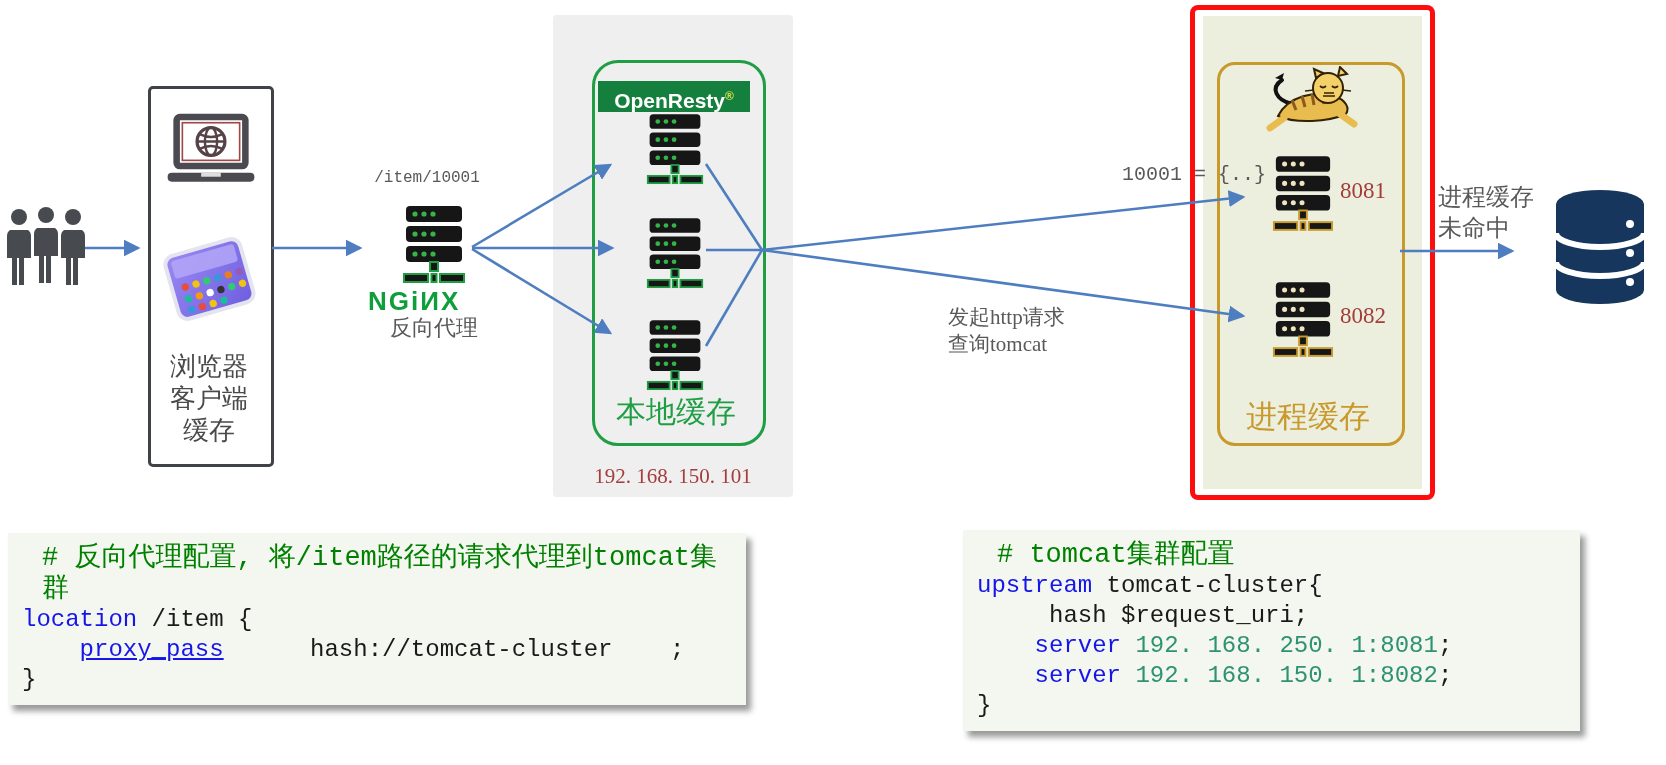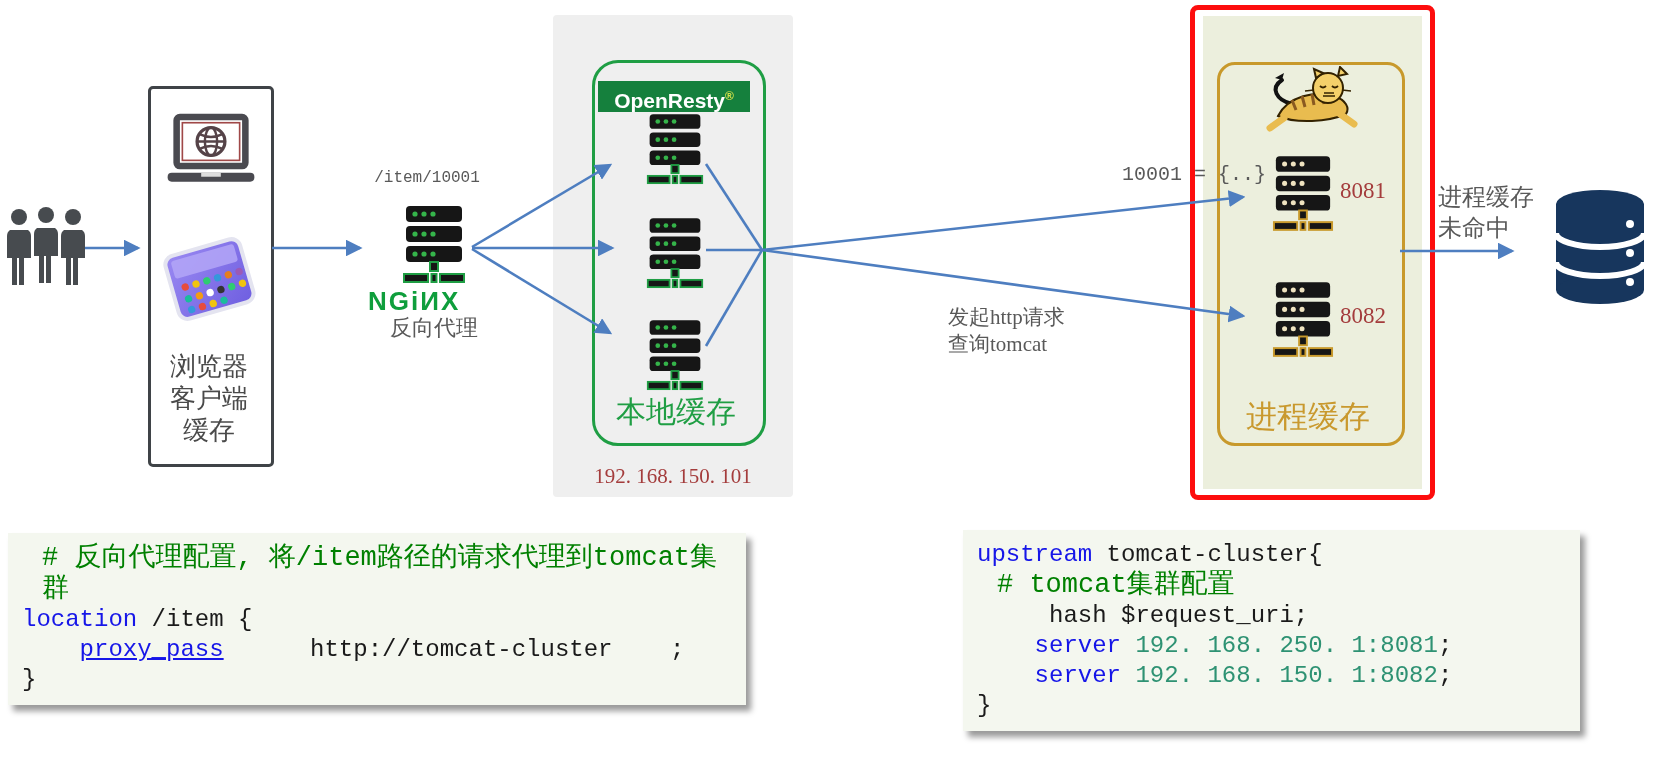--- a/index.html
+++ b/index.html
@@ -216,26 +216,26 @@
       <path d="M762,250 L1243,197" marker-end="url(#arw)"></path>
       <path d="M762,250 L1243,316" marker-end="url(#arw)"></path>
       <path d="M1400,251 H1512" marker-end="url(#arw)"></path>
     </g>
   </svg>
 
   <div class="abs code-block" style="left:8px;top:533px;width:710px">
     <div class="code-line code-comment"># 反向代理配置, 将/item路径的请求代理到tomcat集</div>
     <div class="code-line code-comment">群</div>
     <div class="code-line"><span class="kw">location</span><span> /item {</span></div>
-    <div class="code-line"><span>    </span><span class="kw u">proxy_pass</span><span>      http://tomcat-cluster    ;</span></div>
+    <div class="code-line"><span>    </span><span class="kw u">proxy_pass</span><span>      hash://tomcat-cluster    ;</span></div>
     <div class="code-line">}</div>
   </div>
 
   <div class="abs code-block" style="left:963px;top:530px;width:589px">
+    <div class="code-line code-comment"># tomcat集群配置</div>
     <div class="code-line"><span class="kw">upstream</span><span> tomcat-cluster{</span></div>
-    <div class="code-line code-comment"># tomcat集群配置</div>
     <div class="code-line">     hash $request_uri;</div>
     <div class="code-line"><span>    </span><span class="kw">server</span><span class="val"> 192. 168. 250. 1:8081</span><span>;</span></div>
     <div class="code-line"><span>    </span><span class="kw">server</span><span class="val"> 192. 168. 150. 1:8082</span><span>;</span></div>
     <div class="code-line">}</div>
   </div>
 
 </div>
 
 </body></html>

